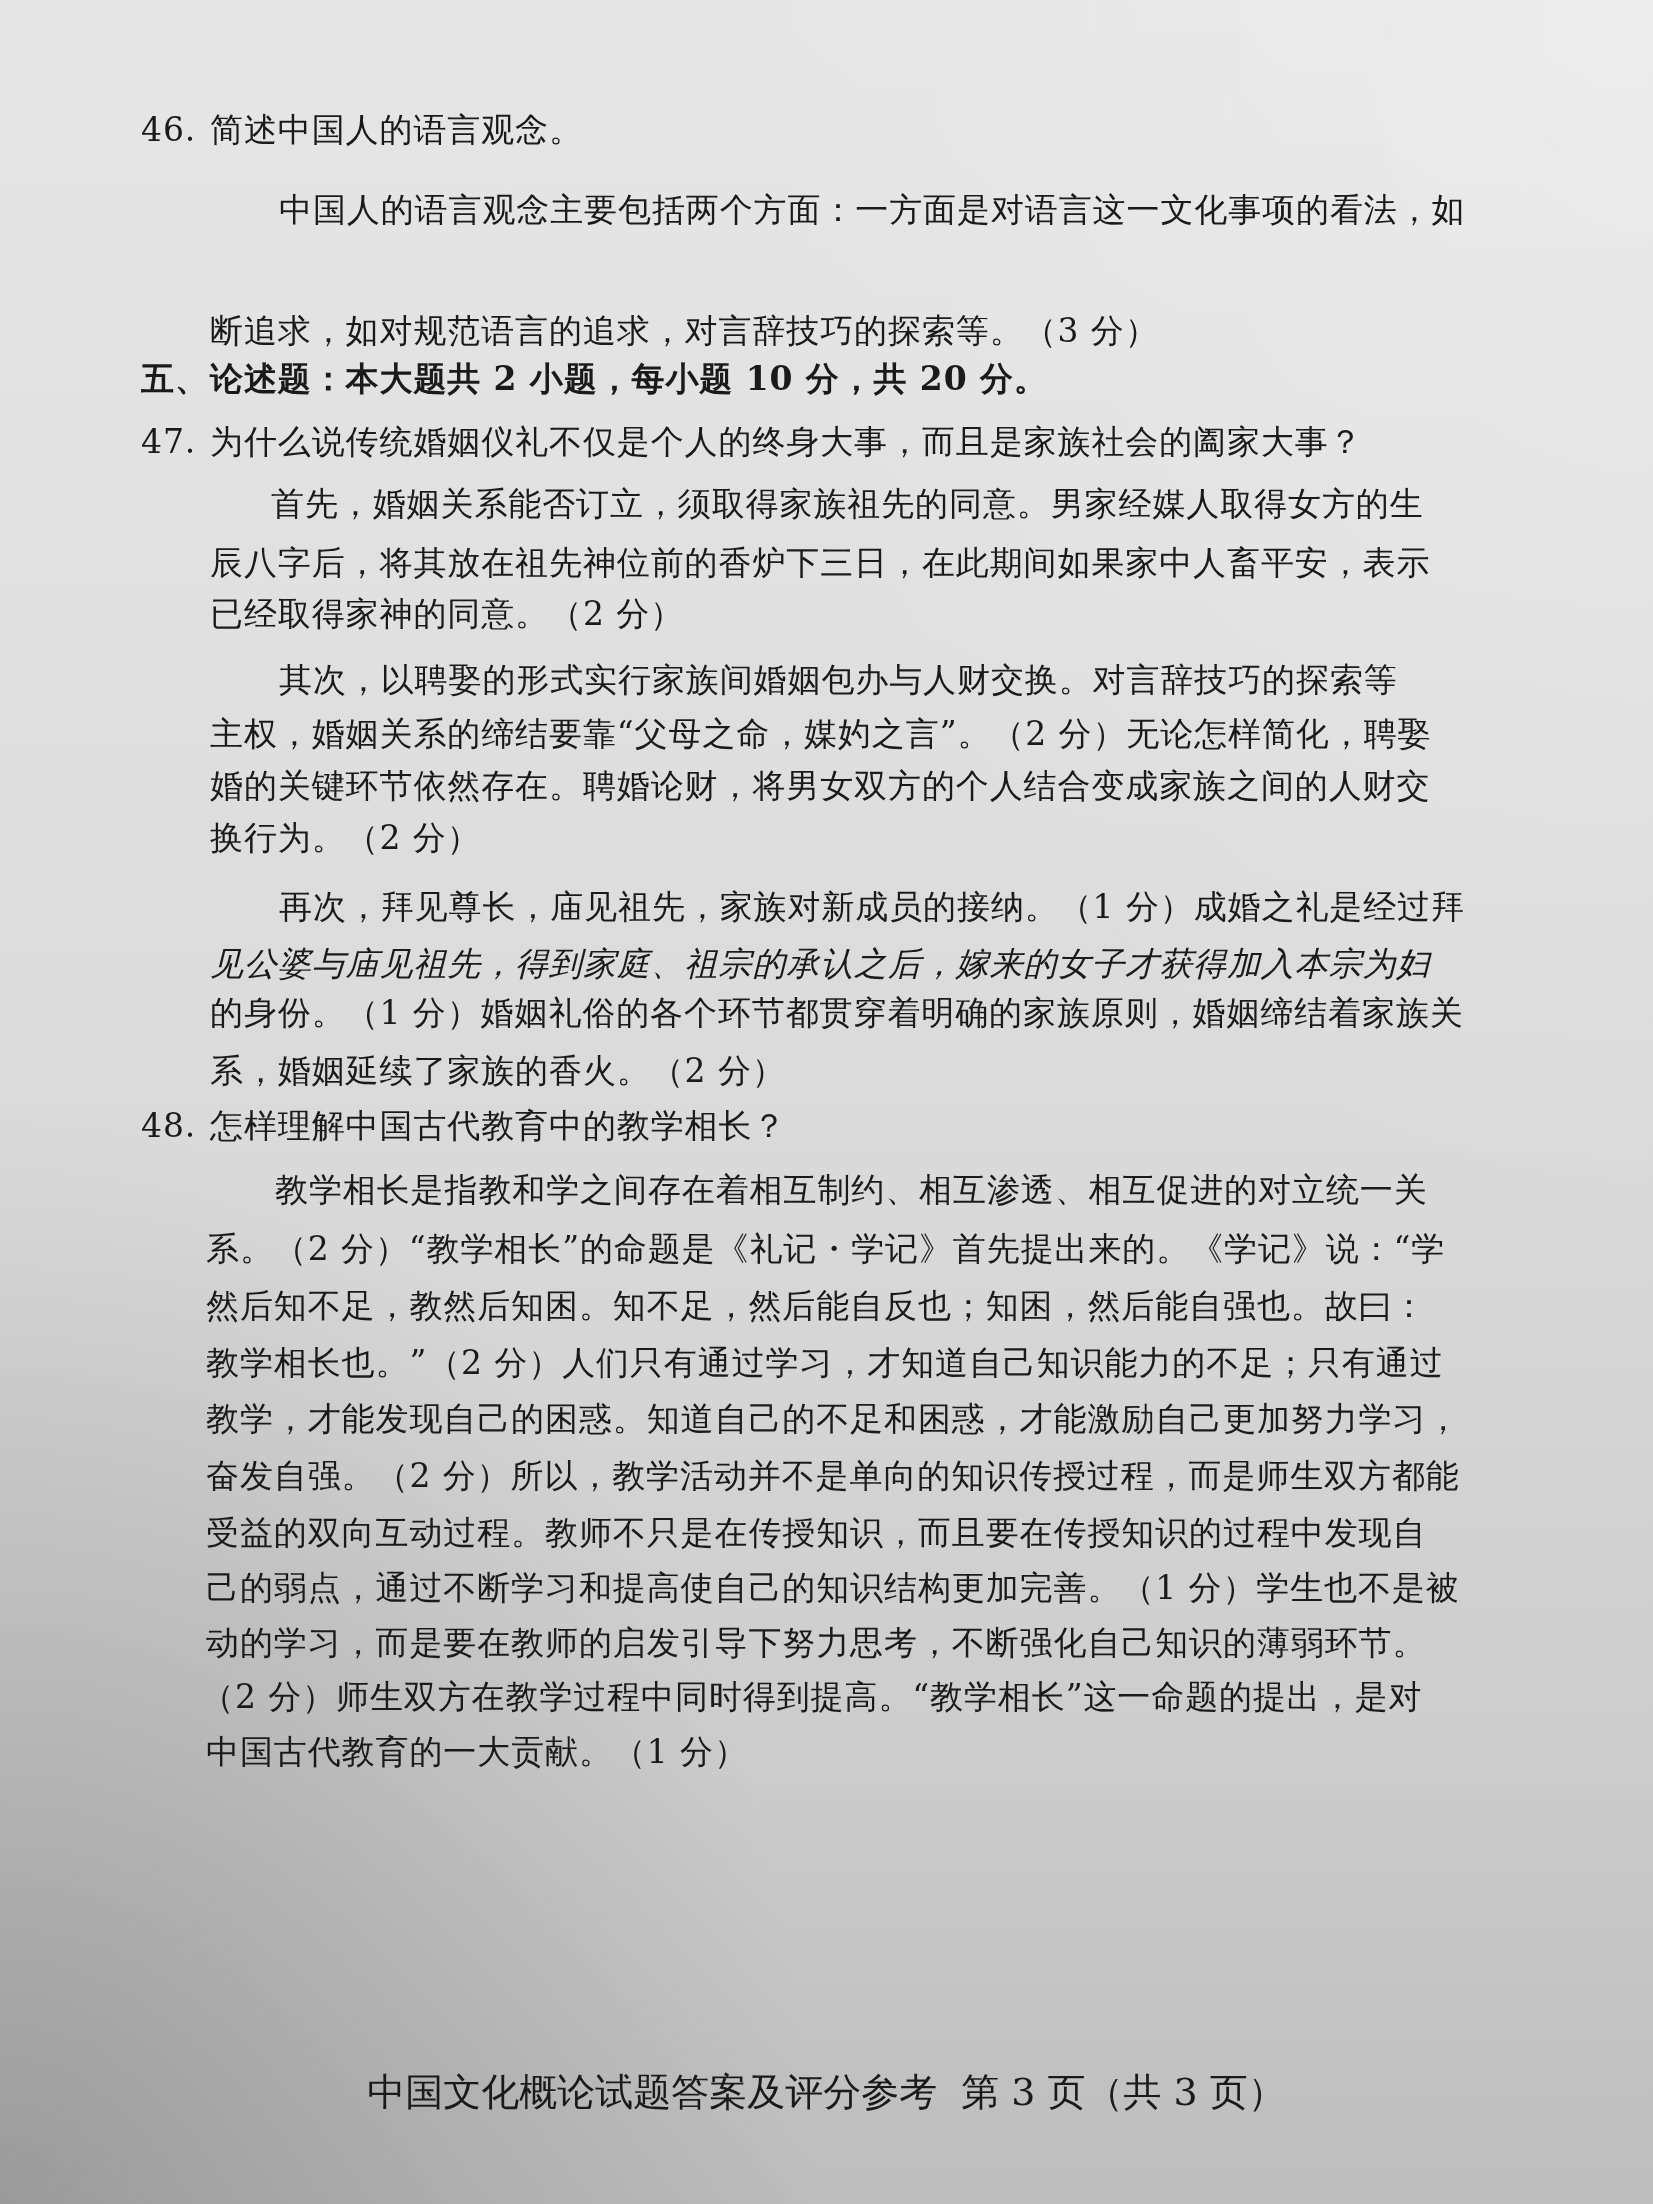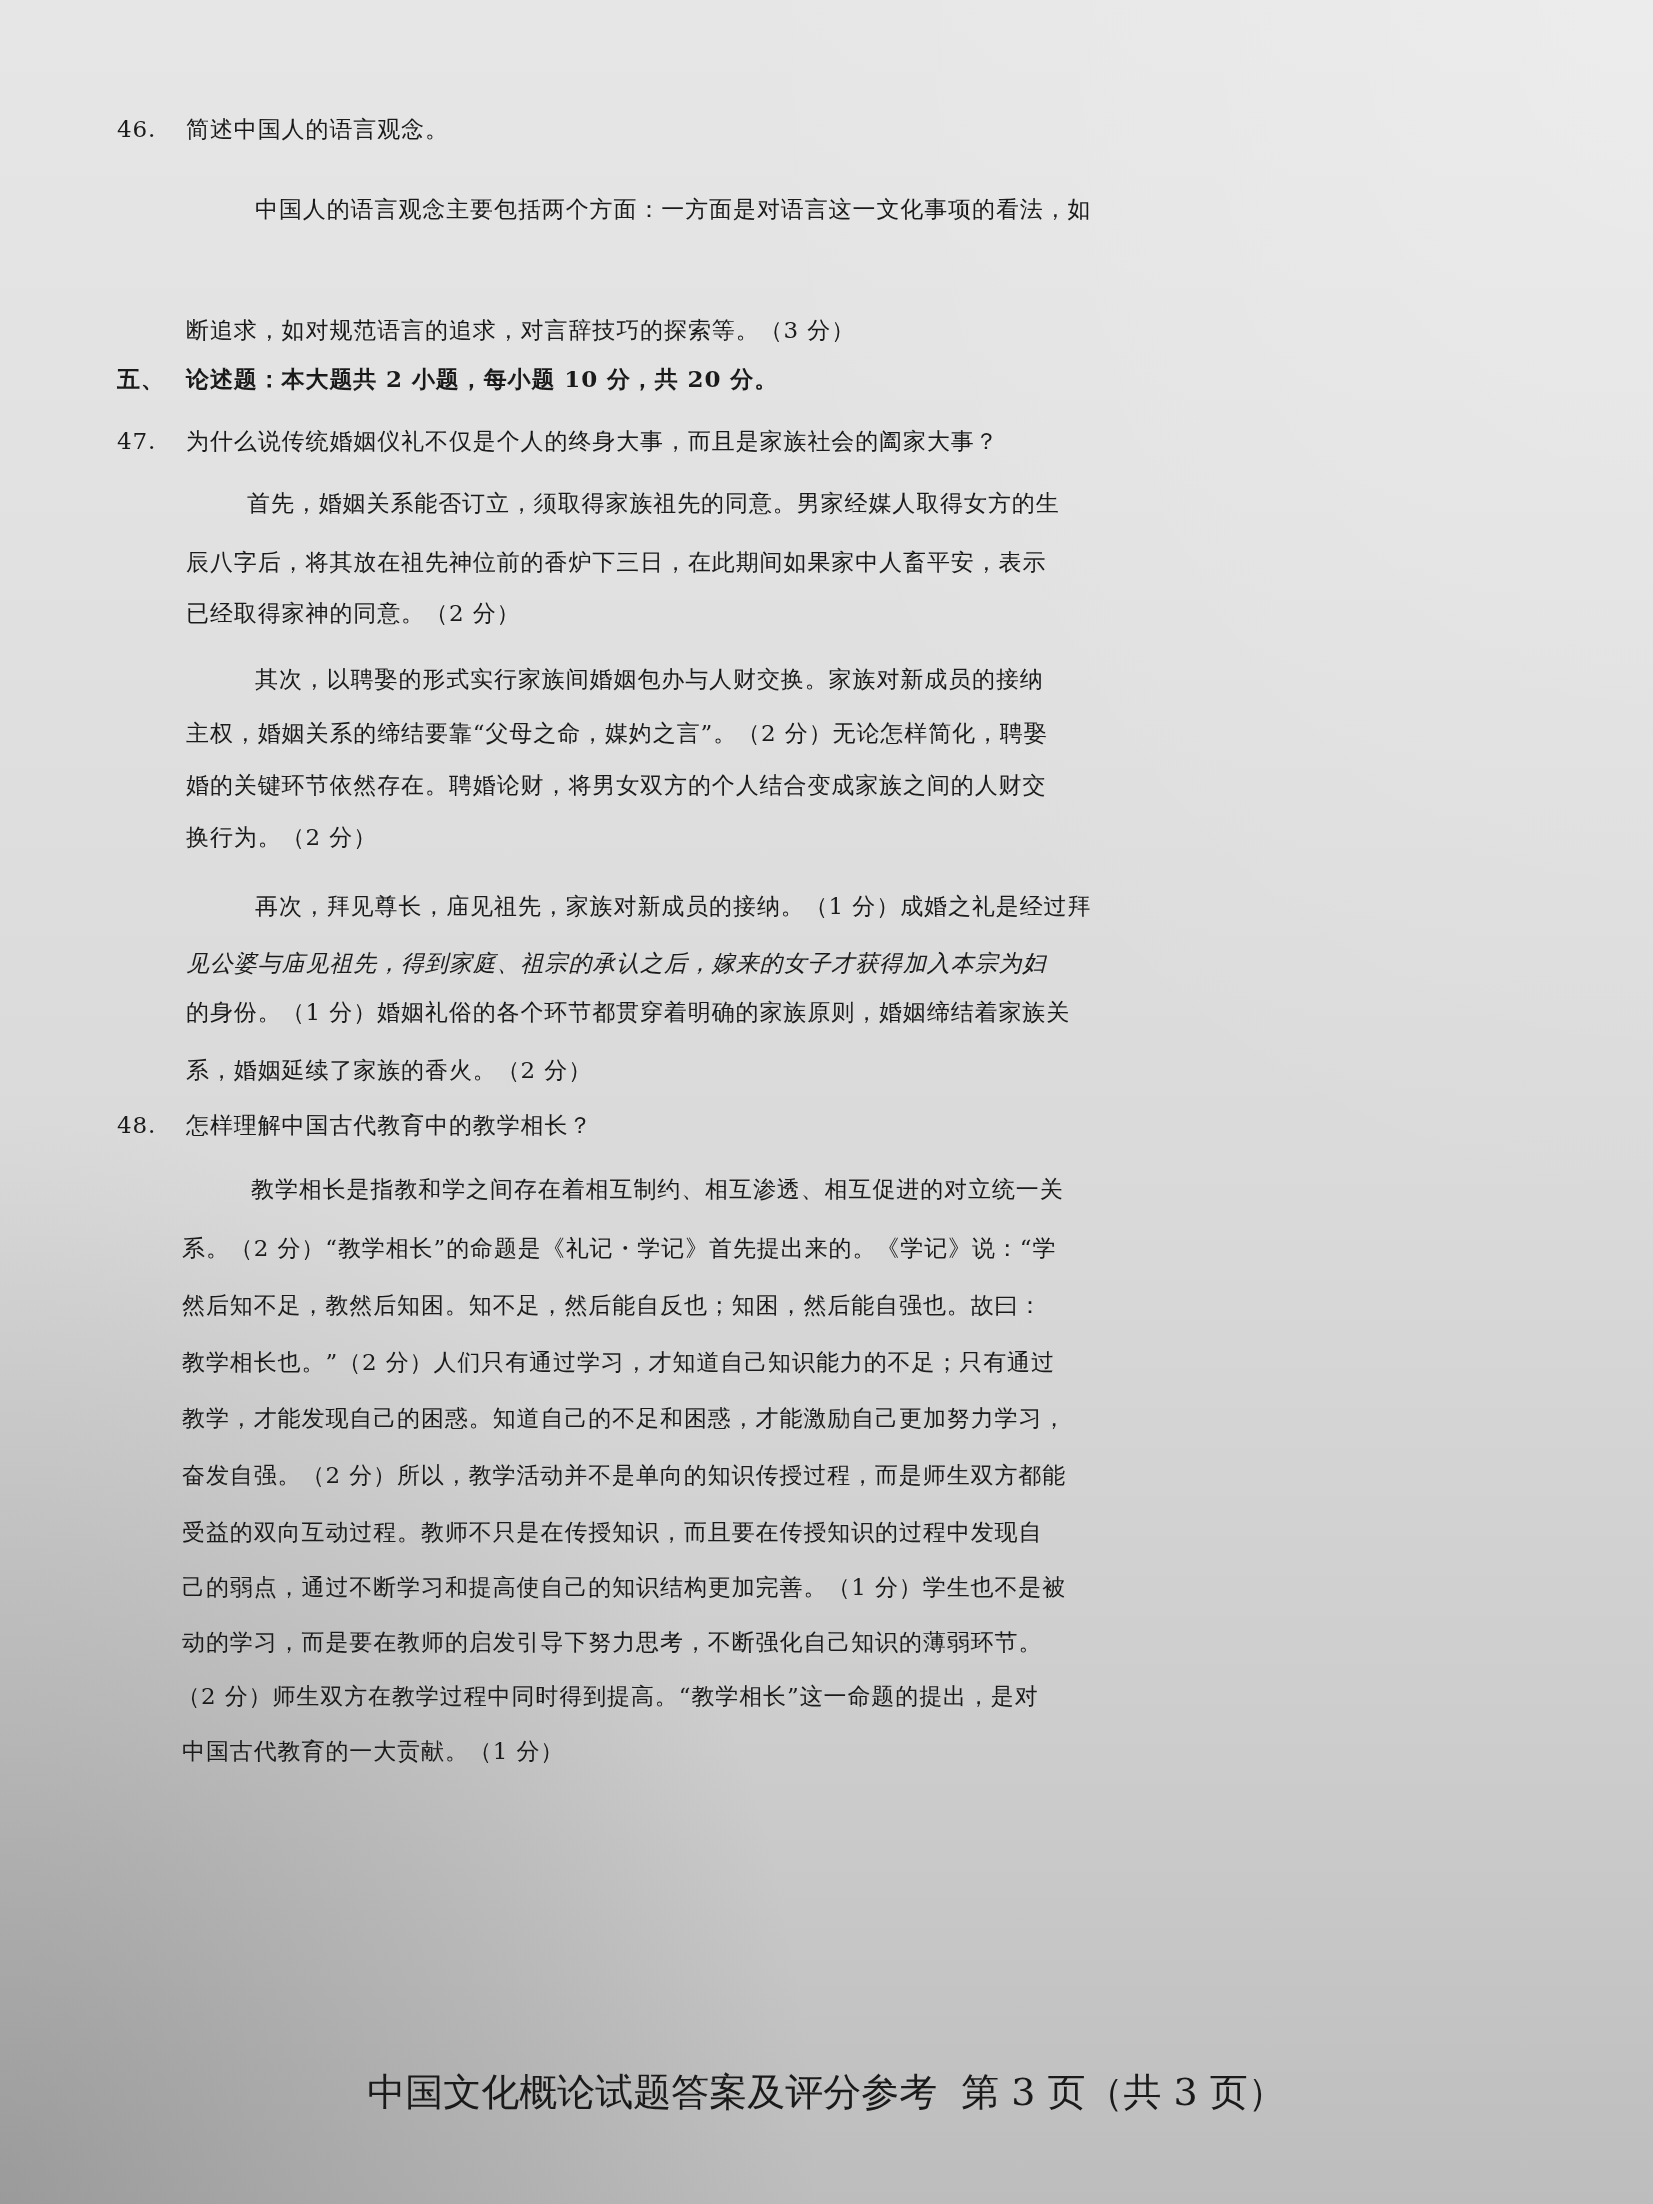--- a/index.html
+++ b/index.html
@@ -25,24 +25,25 @@
   }
   .content {
     position: absolute;
     left: 0;
     top: 0;
     width: 1653px;
     height: 2204px;
   }
   .line {
     position: absolute;
-    font-size: 23px;
+    font-size: 33px;
     line-height: 45px;
     white-space: nowrap;
     letter-spacing: 0.9px;
+    margin-left: 24px;
   }
   .qnum {
     display: inline-block;
     width: 69px;
     text-align: left;
   }
   .bold {
     font-weight: bold;
   }
   .footer {
@@ -78,21 +79,21 @@
   </div>
 
   <div class="line" style="left:117px; top:419px;">
     <span class="qnum">47.</span><span>为什么说传统婚姻仪礼不仅是个人的终身大事，而且是家族社会的阖家大事？</span>
   </div>
 
   <div class="line" style="left:247px; top:481px;">首先，婚姻关系能否订立，须取得家族祖先的同意。男家经媒人取得女方的生</div>
   <div class="line" style="left:186px; top:540px;">辰八字后，将其放在祖先神位前的香炉下三日，在此期间如果家中人畜平安，表示</div>
   <div class="line" style="left:186px; top:591px;">已经取得家神的同意。（2 分）</div>
 
-  <div class="line" style="left:255px; top:657px;">其次，以聘娶的形式实行家族间婚姻包办与人财交换。家族对新成员的接纳</div>
+  <div class="line" style="left:255px; top:657px;">其次，以聘娶的形式实行家族间婚姻包办与人财交换。对言辞技巧的探索等</div>
   <div class="line" style="left:186px; top:711px;">主权，婚姻关系的缔结要靠“父母之命，媒妁之言”。（2 分）无论怎样简化，聘娶</div>
   <div class="line" style="left:186px; top:763px;">婚的关键环节依然存在。聘婚论财，将男女双方的个人结合变成家族之间的人财交</div>
   <div class="line" style="left:186px; top:815px;">换行为。（2 分）</div>
 
   <div class="line" style="left:255px; top:884px;">再次，拜见尊长，庙见祖先，家族对新成员的接纳。（1 分）成婚之礼是经过拜</div>
   <div class="line" style="left:186px; top:941px;font-style:italic;">见公婆与庙见祖先，得到家庭、祖宗的承认之后，嫁来的女子才获得加入本宗为妇</div>
   <div class="line" style="left:186px; top:990px;">的身份。（1 分）婚姻礼俗的各个环节都贯穿着明确的家族原则，婚姻缔结着家族关</div>
   <div class="line" style="left:186px; top:1048px;">系，婚姻延续了家族的香火。（2 分）</div>
 
   <div class="line" style="left:117px; top:1103px;">

